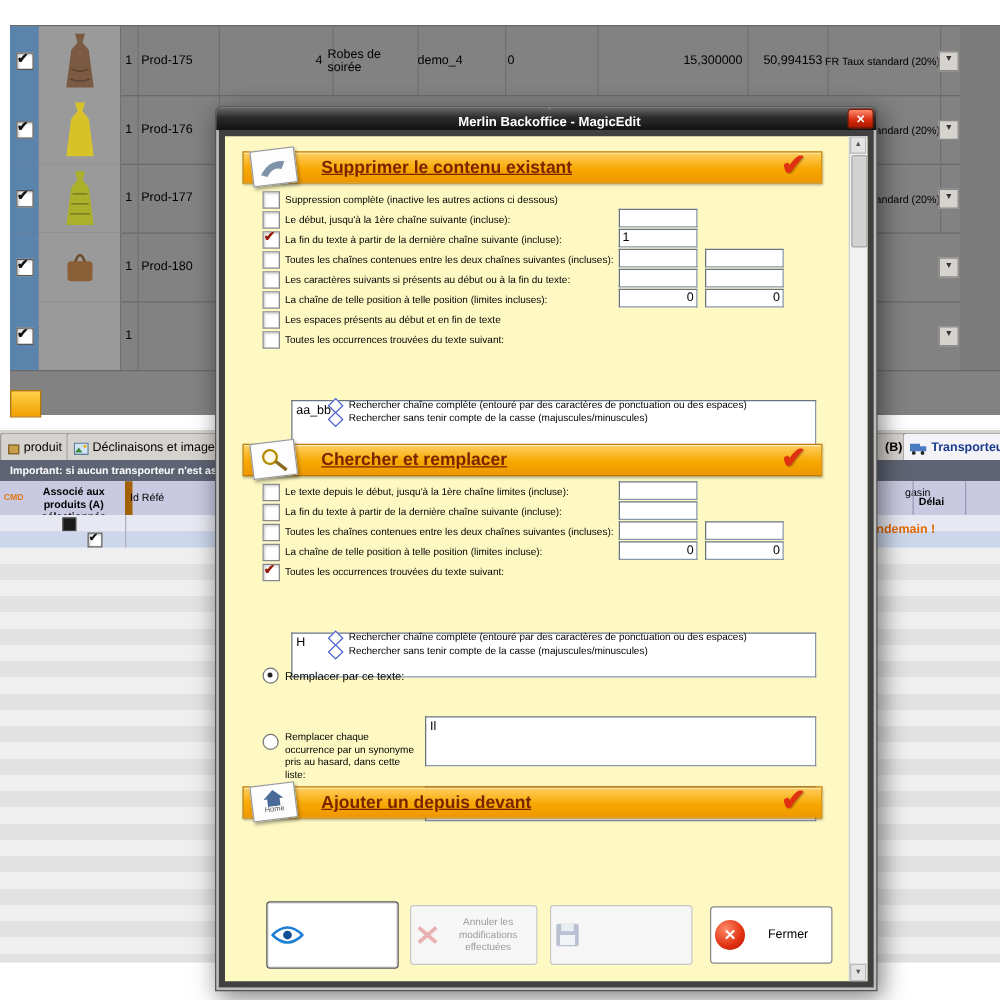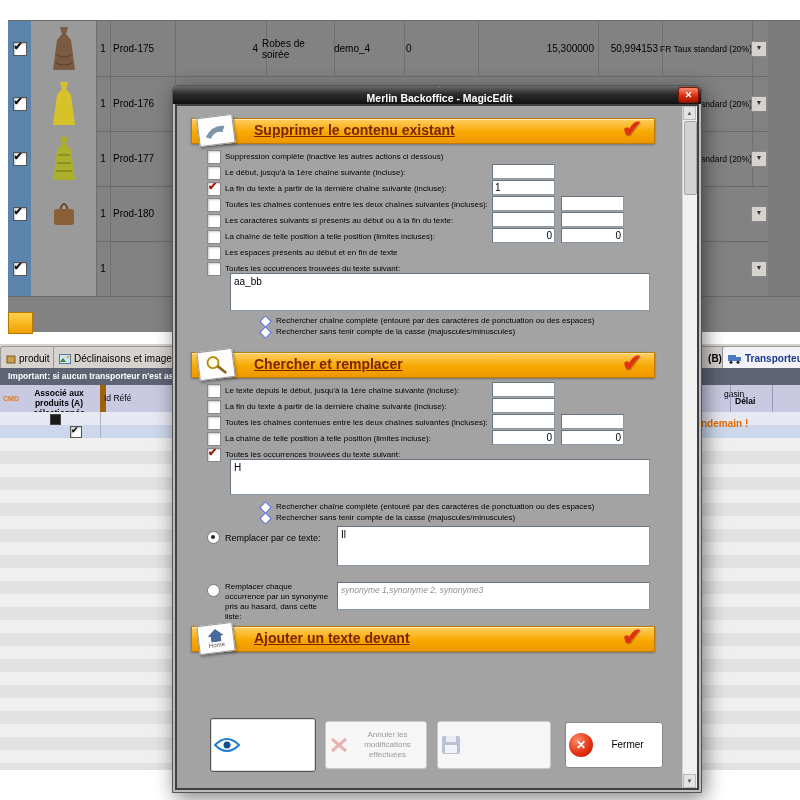--- a/index.html
+++ b/index.html
@@ -59,21 +59,21 @@
 
   
   #dlg{position:absolute;left:172px;top:85px;width:528px;height:706px;z-index:10;background:#bdbdbd;
        border:1px solid #555;border-radius:5px 5px 0 0;box-shadow:3px 5px 20px rgba(0,0,0,.5);}
   #titlebar{position:absolute;left:0;top:0;width:100%;height:18px;border-radius:4px 4px 0 0;
             background:linear-gradient(#6a6a6a,#2c2c2c 45%,#111);display:flex;align-items:center;padding-left:5px;gap:4px;box-sizing:border-box;flex-direction:column;}
   #titletext{color:#fff;font-size:10.5px;font-weight:bold;}
   #closebtn{position:absolute;right:3px;top:2px;width:19px;height:14px;border-radius:2px;color:#fff;
             background:linear-gradient(#ff8a70,#d42808 60%,#a81800);box-shadow:0 0 0 1px #801800;
             font-size:9px;font-weight:bold;text-align:center;line-height:14px;cursor:default;}
-  #dlgbody{position:absolute;left:2px;right:2px;top:18px;bottom:2px;background:#a3a3a3;border:2px solid #404040;overflow:hidden;}
+  #dlgbody{position:absolute;left:2px;right:2px;top:18px;bottom:2px;background:#fef9c3;border:5px solid #404040;overflow:hidden;}
 
   #sbar{position:absolute;right:0;top:0;bottom:0;width:14px;background:#f1f1f1;border-left:1px solid #d0d0d0;}
   .sarrow{position:absolute;left:0;width:13px;height:14px;background:#e4e4e4;border:1px solid #b8b8b8;
           font-size:6px;text-align:center;line-height:12px;color:#555;box-sizing:border-box;}
   #sup{top:0;} #sdown{bottom:0;}
   #sthumb{position:absolute;left:1px;top:15px;width:11px;height:72px;background:#d2d2d2;border:1px solid #a8a8a8;border-radius:2px;}
 
   .secbar{position:absolute;left:14px;width:462px;height:24px;
           background:linear-gradient(#ffcf63,#f7a800 55%,#ef9700);border:1px solid #c07c00;
           box-shadow:0 1px 2px rgba(0,0,0,.3), inset 0 1px 0 #ffe9b0;}
@@ -84,21 +84,21 @@
   .iconcard .tiny{font-size:6px;color:#555;line-height:6px;}
 
   .chk{position:absolute;left:30px;width:12px;height:12px;background:#fff;border:1px solid #888;box-shadow:inset 1px 1px 2px #ccc;}
   .chk .mark{display:none;position:absolute;left:0;top:-3px;font-size:11px;font-weight:bold;color:#9a1808;}
   .chk.checked .mark{display:block;}
   .lbl{position:absolute;left:48px;font-size:8px;white-space:nowrap;}
   .ipt{position:absolute;height:15px;width:63px;border:1px solid #8a97a5;border-top-color:#68747f;border-left-color:#68747f;
        font-size:10px;padding:0 2px;font-family:inherit;background:#fff;box-sizing:border-box;}
   .ipt.num{text-align:right;}
   .ta{position:absolute;border:1px solid #8a97a5;border-top-color:#68747f;border-left-color:#68747f;background:#fff;
-      font-size:10px;padding:2px 3px;white-space:pre-wrap;box-sizing:border-box;overflow:hidden;}
+      font-size:10px;padding:2px 3px;white-space:pre-wrap;box-sizing:border-box;overflow:hidden;margin-top:44px;}
   .ta.ph{color:#909090;font-style:italic;font-size:8.5px;}
   .dia{position:absolute;left:84px;width:7px;height:7px;border:1px solid #4a5fd0;transform:rotate(45deg);background:#fff;}
   .dlbl{position:absolute;left:99px;font-size:8px;white-space:nowrap;}
   .radio{position:absolute;left:30px;width:11px;height:11px;border:1px solid #777;border-radius:50%;background:#fff;}
   .radio .dot{display:none;position:absolute;left:3px;top:3px;width:4px;height:4px;border-radius:50%;background:#222;}
   .radio.checked .dot{display:block;}
   .wraplbl{position:absolute;left:48px;width:108px;font-size:8px;line-height:10px;}
 
   .btn{position:absolute;background:#fff;border:1px solid #888;border-radius:3px;display:flex;align-items:center;padding:3px;gap:3px;box-sizing:border-box;}
   .btn .btxt{font-size:8px;text-align:center;line-height:10px;flex:1;}
@@ -347,21 +347,21 @@
         <svg width="24" height="22" viewBox="0 0 26 24">
             <circle cx="10" cy="9" r="6" fill="#fffbe8" stroke="#b58a00" stroke-width="2"></circle>
             <line x1="14.5" y1="13.5" x2="23" y2="22" stroke="#8a6a20" stroke-width="3"></line>
           </svg>
       </div>
       <span class="stitle">Chercher et remplacer</span>
       <span class="bigcheck">✔</span>
     </div>
 
     <span class="chk" style="top:278px"></span>
-    <span class="lbl" style="top:280px">Le texte depuis le début, jusqu'à la 1ère chaîne suivante (incluse):</span>
+    <span class="lbl" style="top:280px">Le texte depuis le début, jusqu'à la 1ère chaîne limites (incluse):</span>
     <input class="ipt" style="left: 315px; top: 276px;">
 
     <span class="chk" style="top:294px"></span>
     <span class="lbl" style="top:296px">La fin du texte à partir de la dernière chaîne suivante (incluse):</span>
     <input class="ipt" style="left: 315px; top: 292px;">
 
     <span class="chk" style="top:310px"></span>
     <span class="lbl" style="top:312px">Toutes les chaînes contenues entre les deux chaînes suivantes (incluses):</span>
     <input class="ipt" style="left: 315px; top: 308px;">
     <input class="ipt" style="left: 384px; top: 308px;">
@@ -393,21 +393,21 @@
     <div class="wraplbl" style="top:476px">Remplacer chaque occurrence par un synonyme pris au hasard, dans cette liste:</div>
     <div class="ta ph" style="left:160px;top:476px;width:313px;height:28px">synonyme 1,synonyme 2, synonyme3</div>
 
     <div class="secbar" style="top:520px">
       <div class="iconcard">
         <svg width="16" height="13" viewBox="0 0 16 13">
             <path d="M8 0 L16 7 H13 V13 H3 V7 H0 Z" fill="#4a6a9a"></path>
           </svg>
         <span class="tiny">Home</span>
       </div>
-      <span class="stitle">Ajouter un texte devant</span>
+      <span class="stitle">Ajouter un depuis devant</span>
       <span class="bigcheck">✔</span>
     </div>
 
 
     <div class="btn" id="b1">
       <svg width="26" height="16" viewBox="0 0 26 16">
           <path d="M1 8 Q13 -4 25 8 Q13 20 1 8 Z" fill="none" stroke="#1d7fd6" stroke-width="2"></path>
           <circle cx="13" cy="8" r="3.5" fill="#0f4f96"></circle>
         </svg>
     </div>

